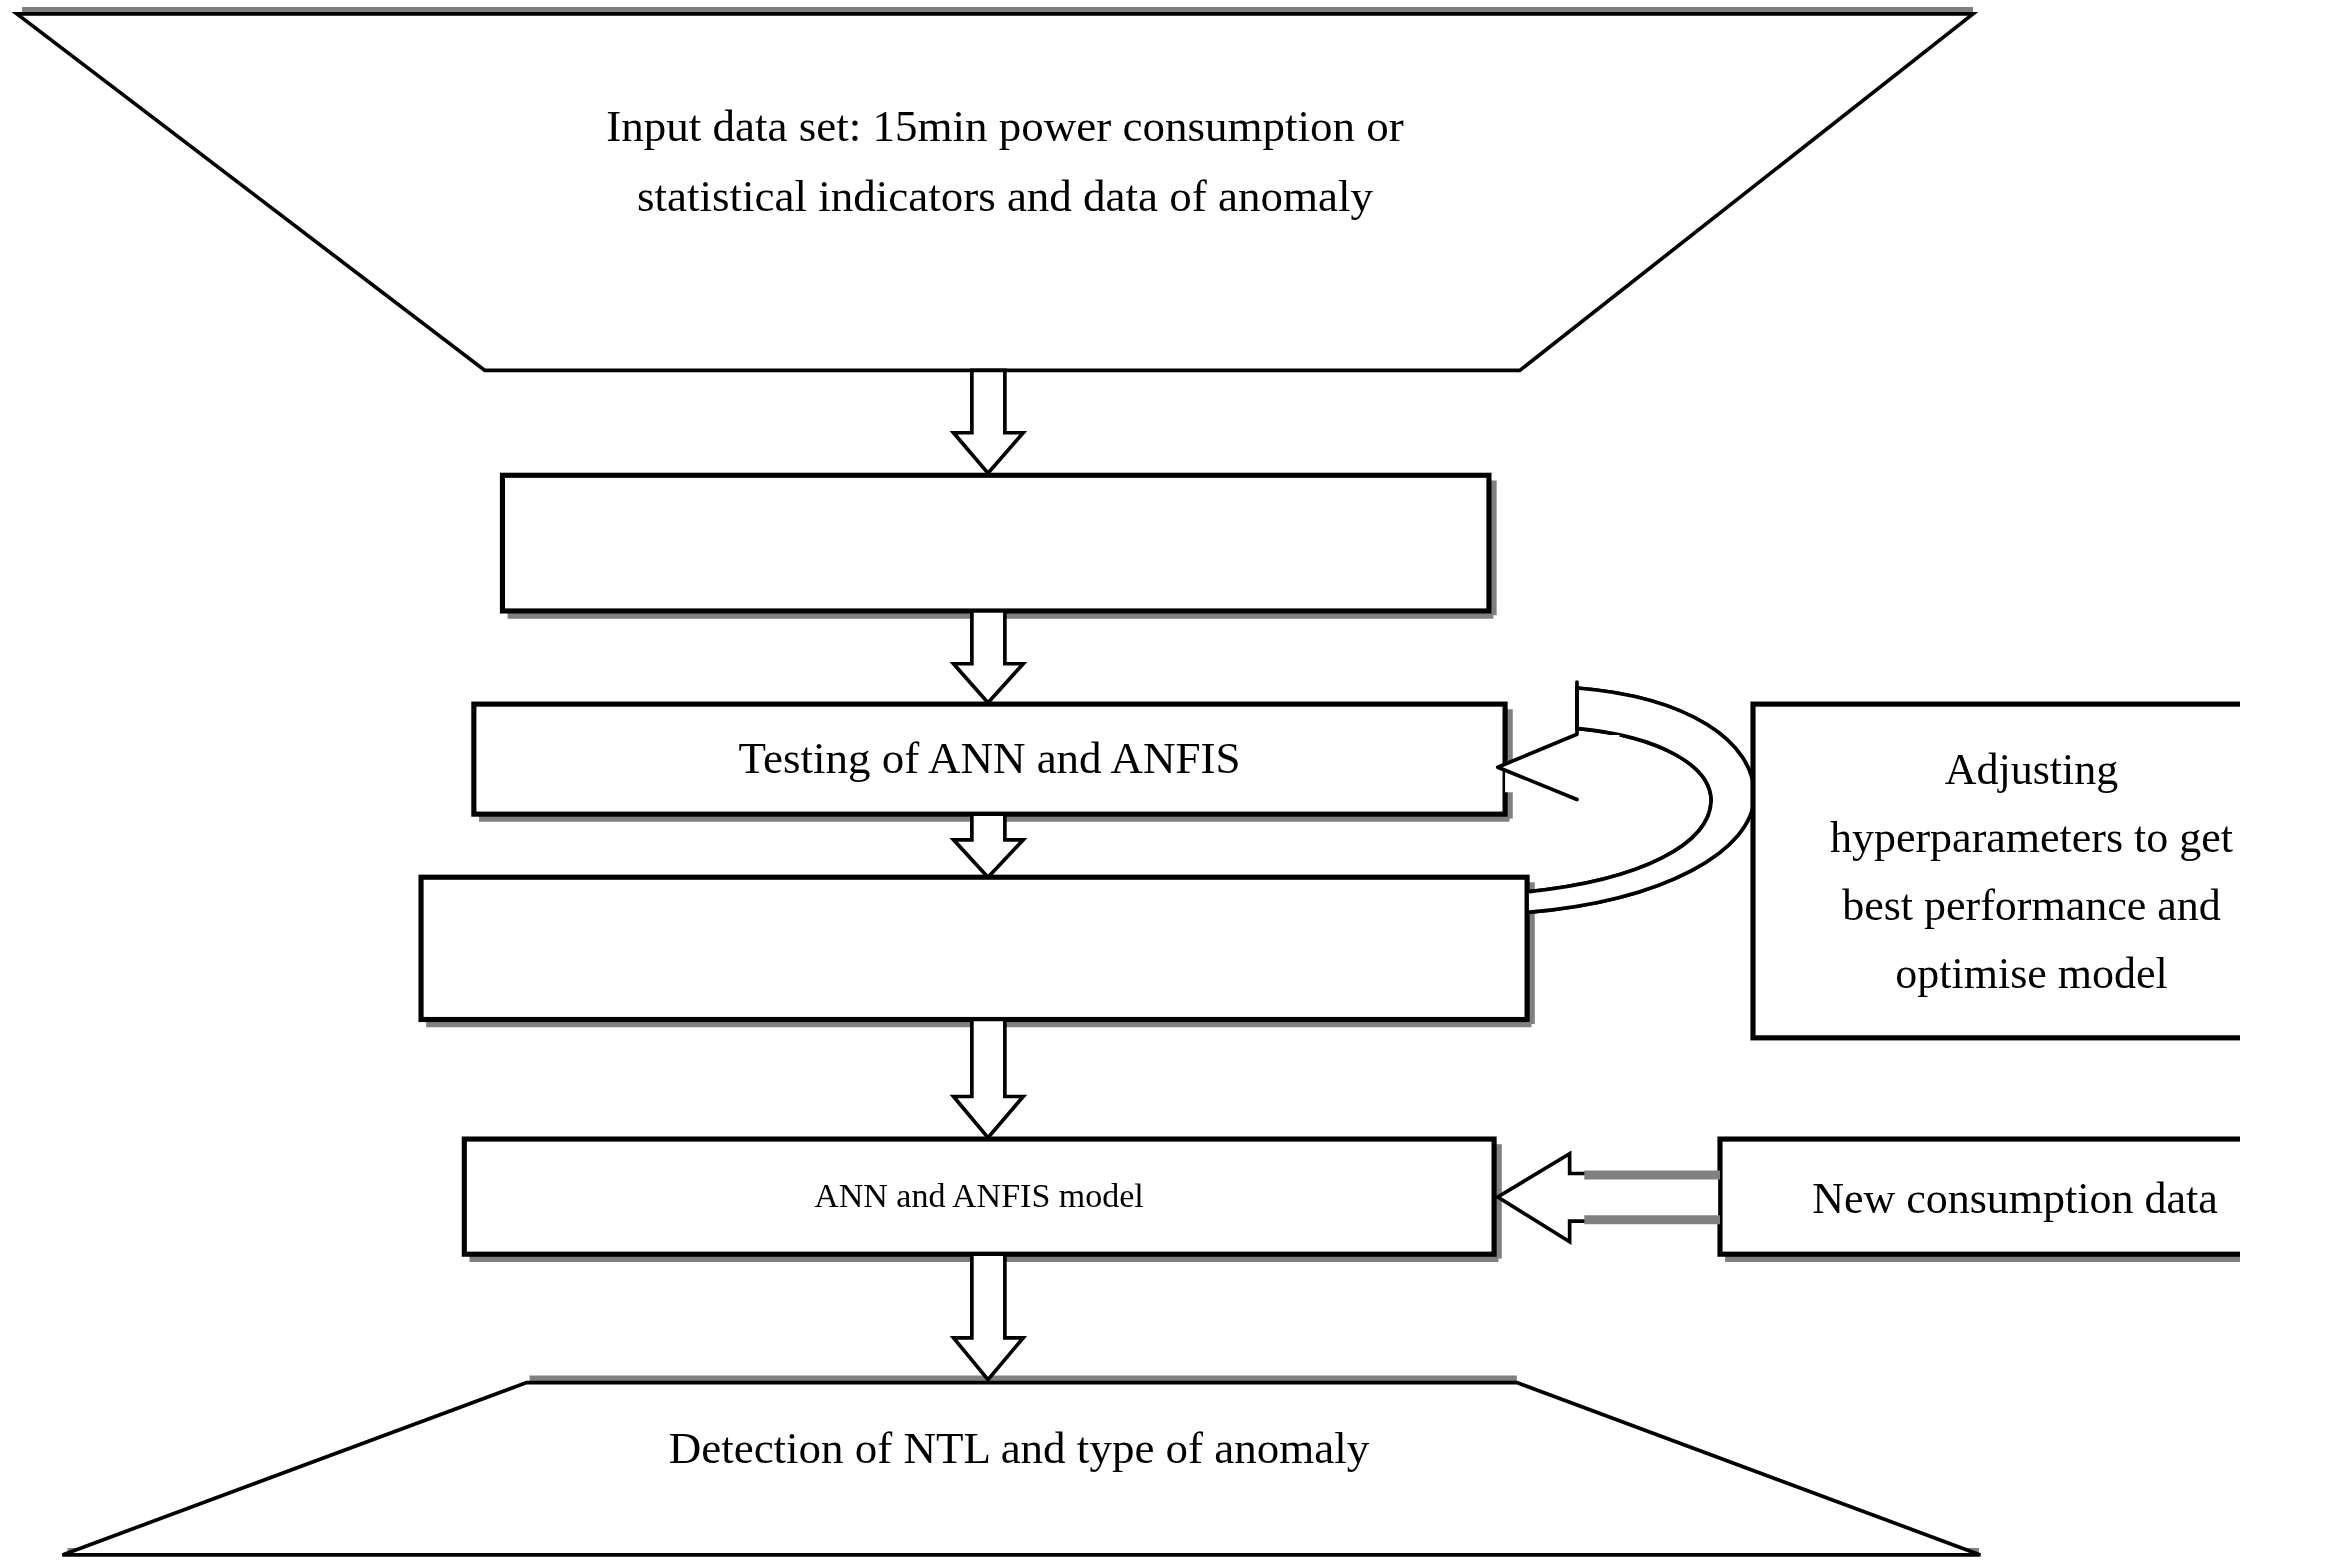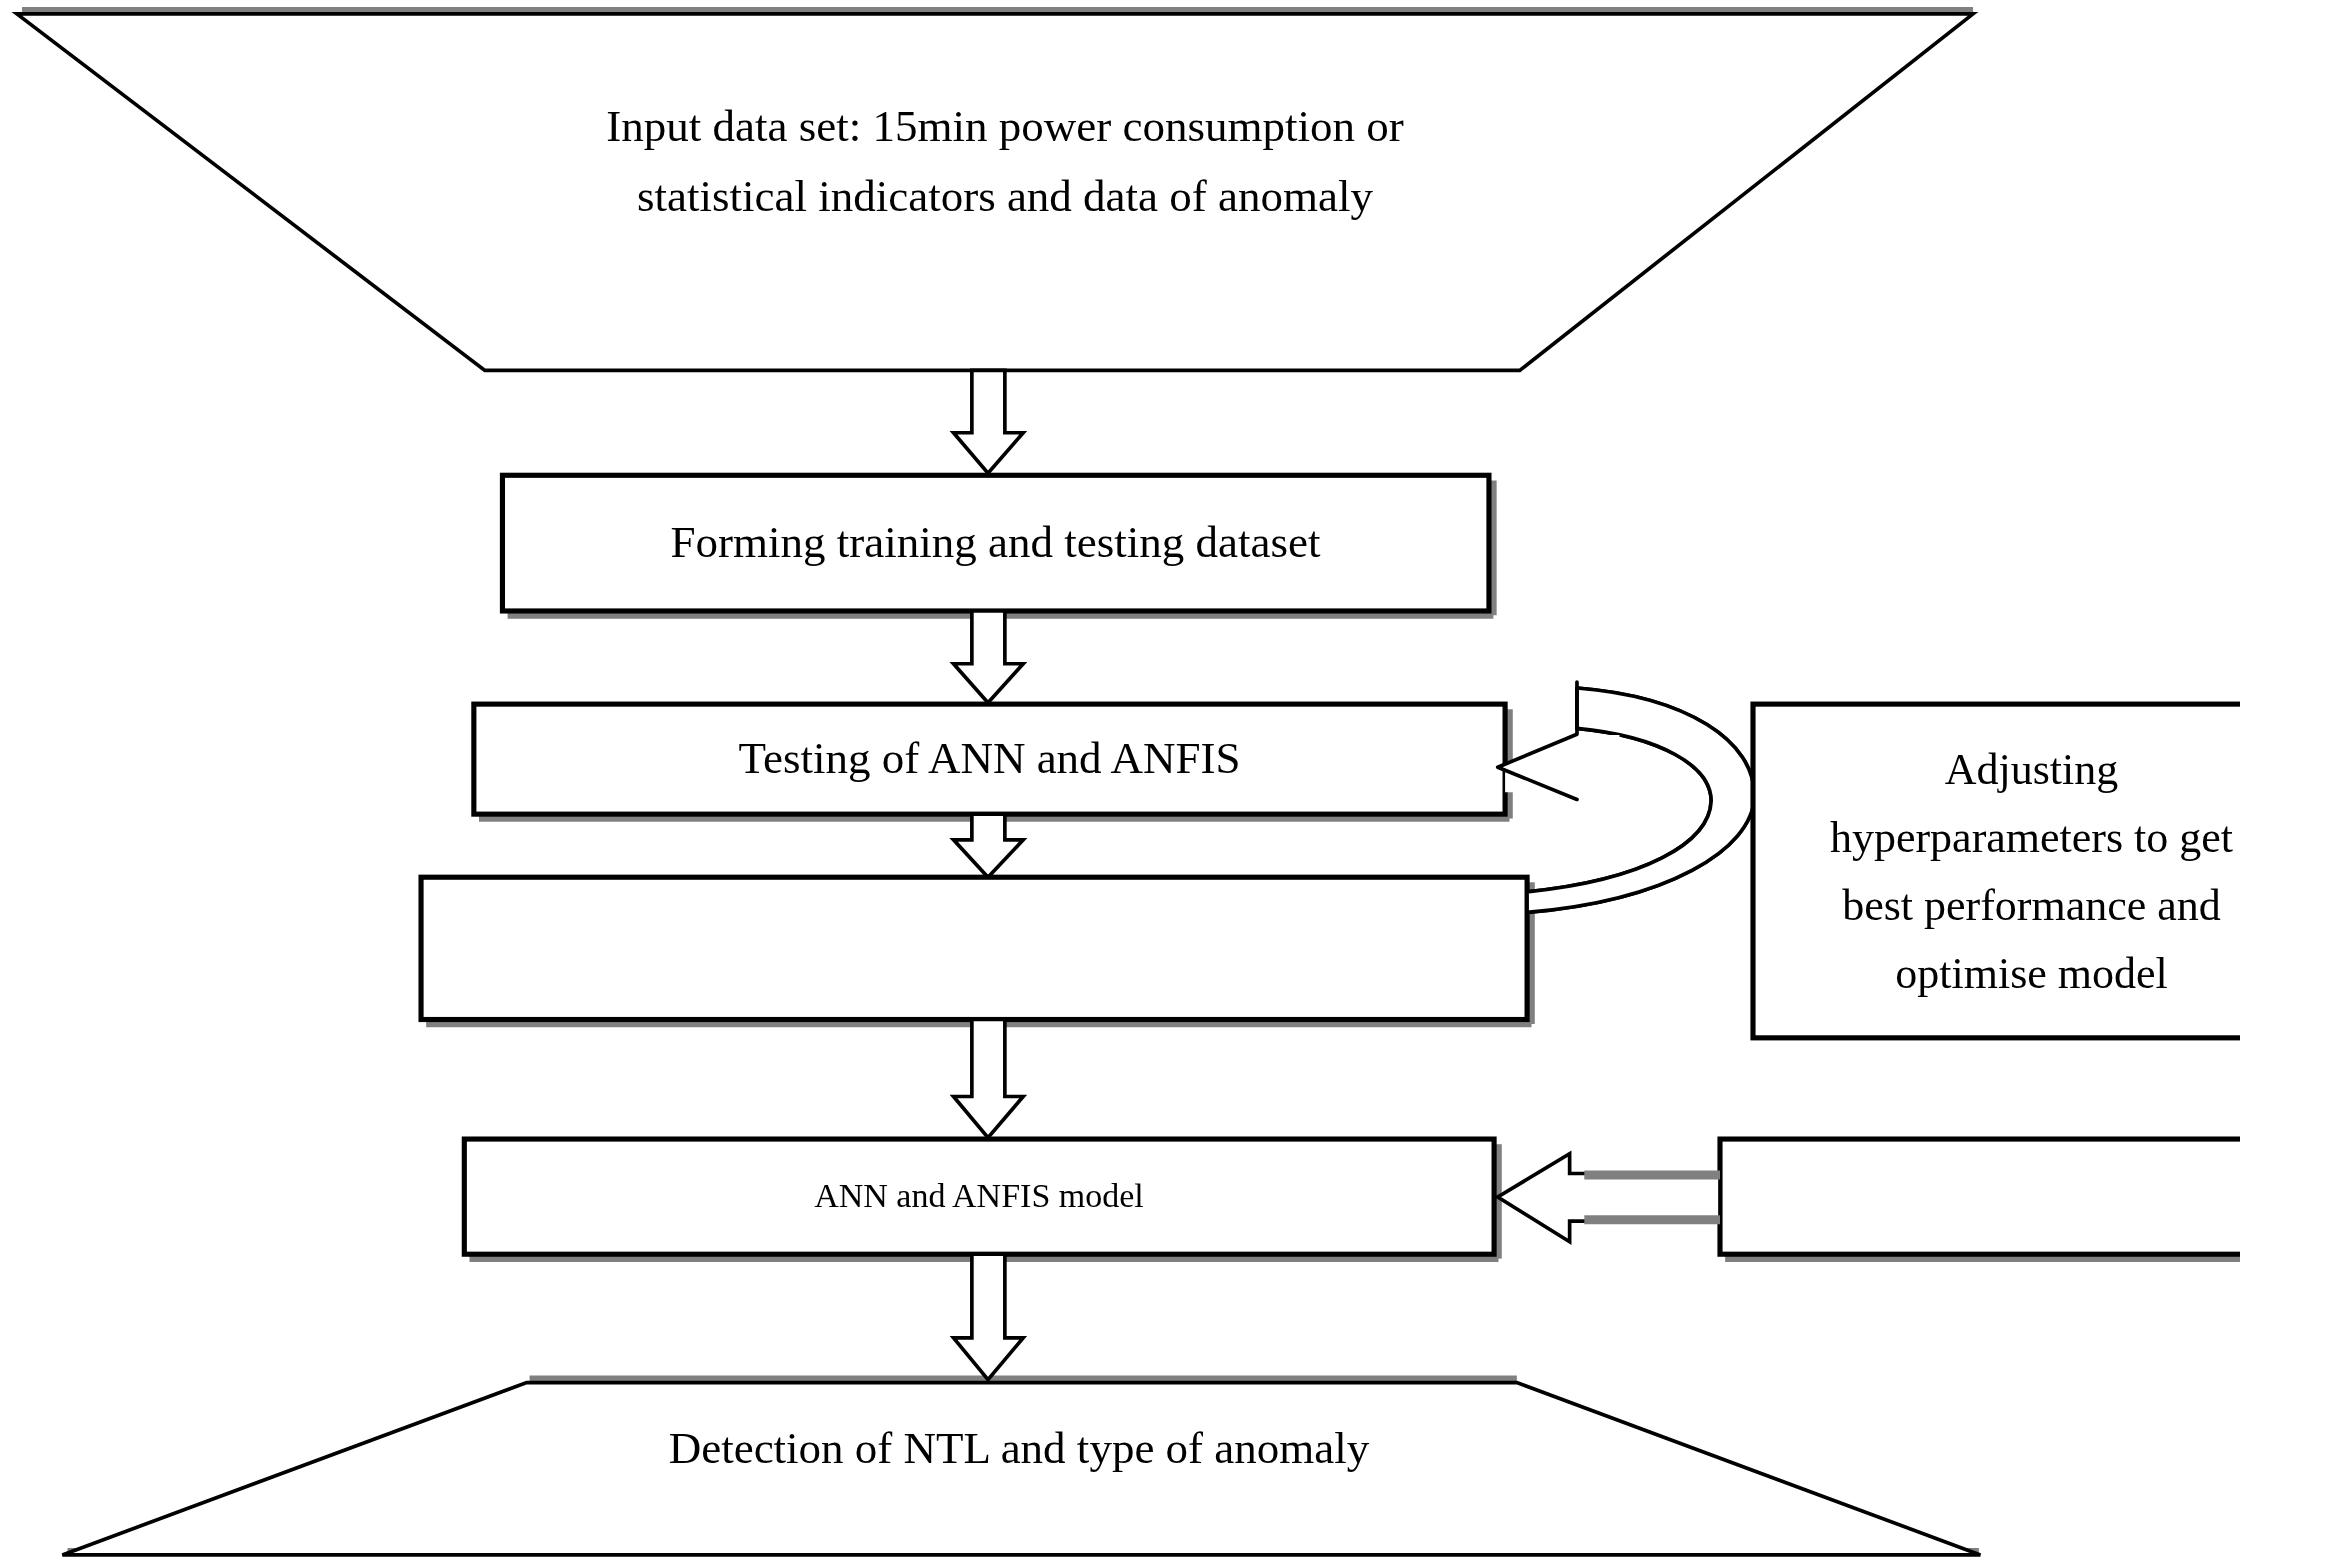--- a/index.html
+++ b/index.html
@@ -153,29 +153,29 @@
       <polygon points="1325,1710 1370,1710 1370,1824 1395,1824 1347,1881 1300,1824 1325,1824" fill="#ffffff" stroke="#000000" stroke-width="5"></polygon>
     </g>
 
     <polygon points="718,1885 2068,1885 2700,2120 85,2120" fill="#ffffff" stroke="#000000" stroke-width="5"></polygon>
 
   </svg>
 
   <div class="node-label lbl-input">Input data set: 15min power consumption or
 statistical indicators and data of anomaly</div>
 
-  <div class="node-label lbl-forming">Forming training and testing dataset</div>
 
   <div class="node-label lbl-training">Testing of ANN and ANFIS</div>
 
 
   <div class="node-label lbl-model">ANN and ANFIS model</div>
 
   <div class="node-label lbl-adjust">Adjusting
 hyperparameters to get
 best performance and
 optimise model</div>
 
+  <div class="node-label lbl-newdata">New consumption data</div>
 
   <div class="node-label lbl-detection">Detection of NTL and type of anomaly</div>
 
 </div>
 
 
 </body></html>

